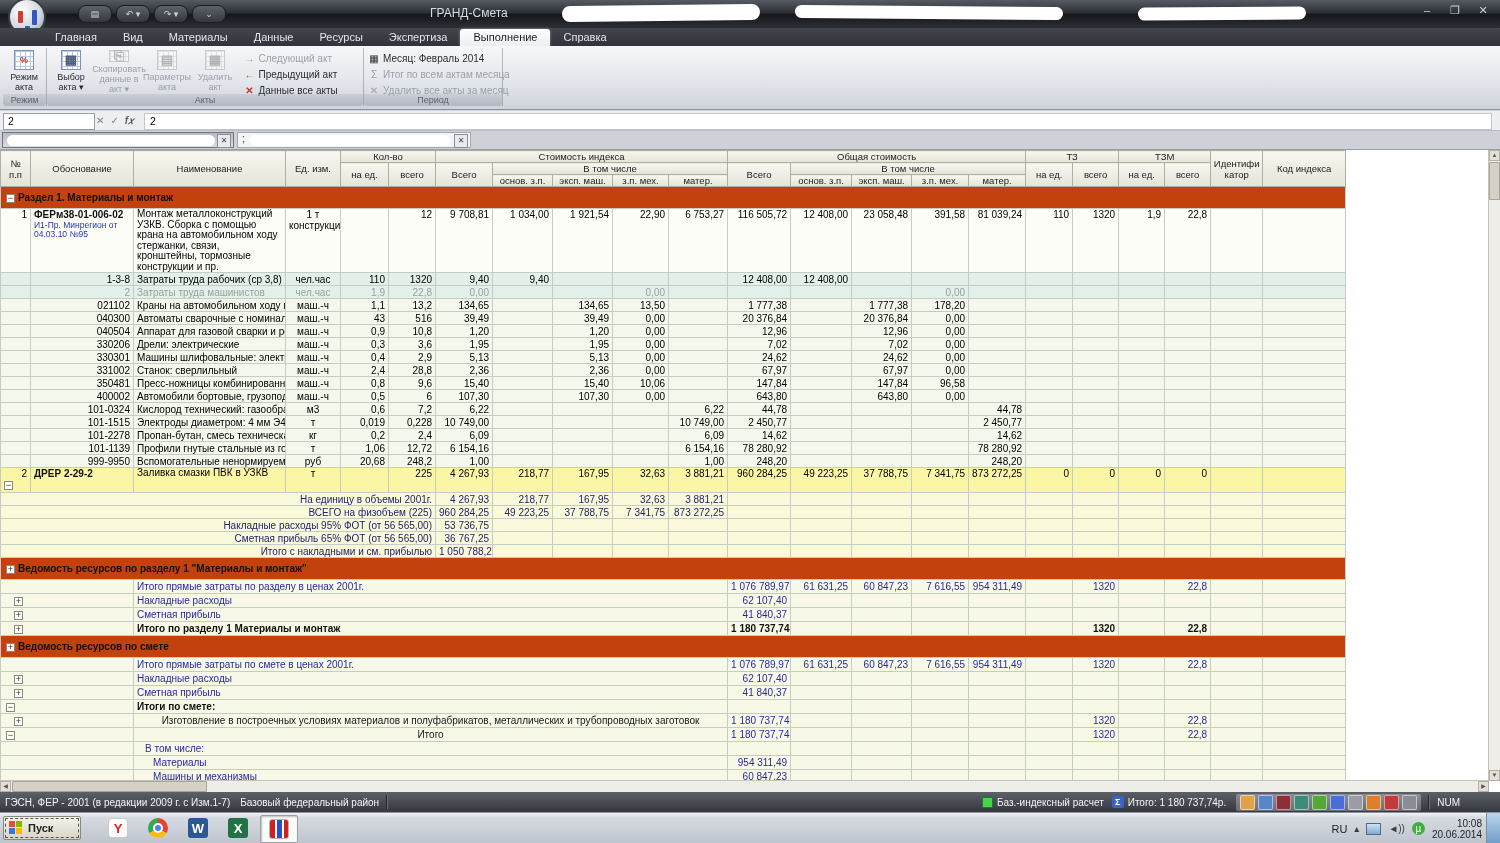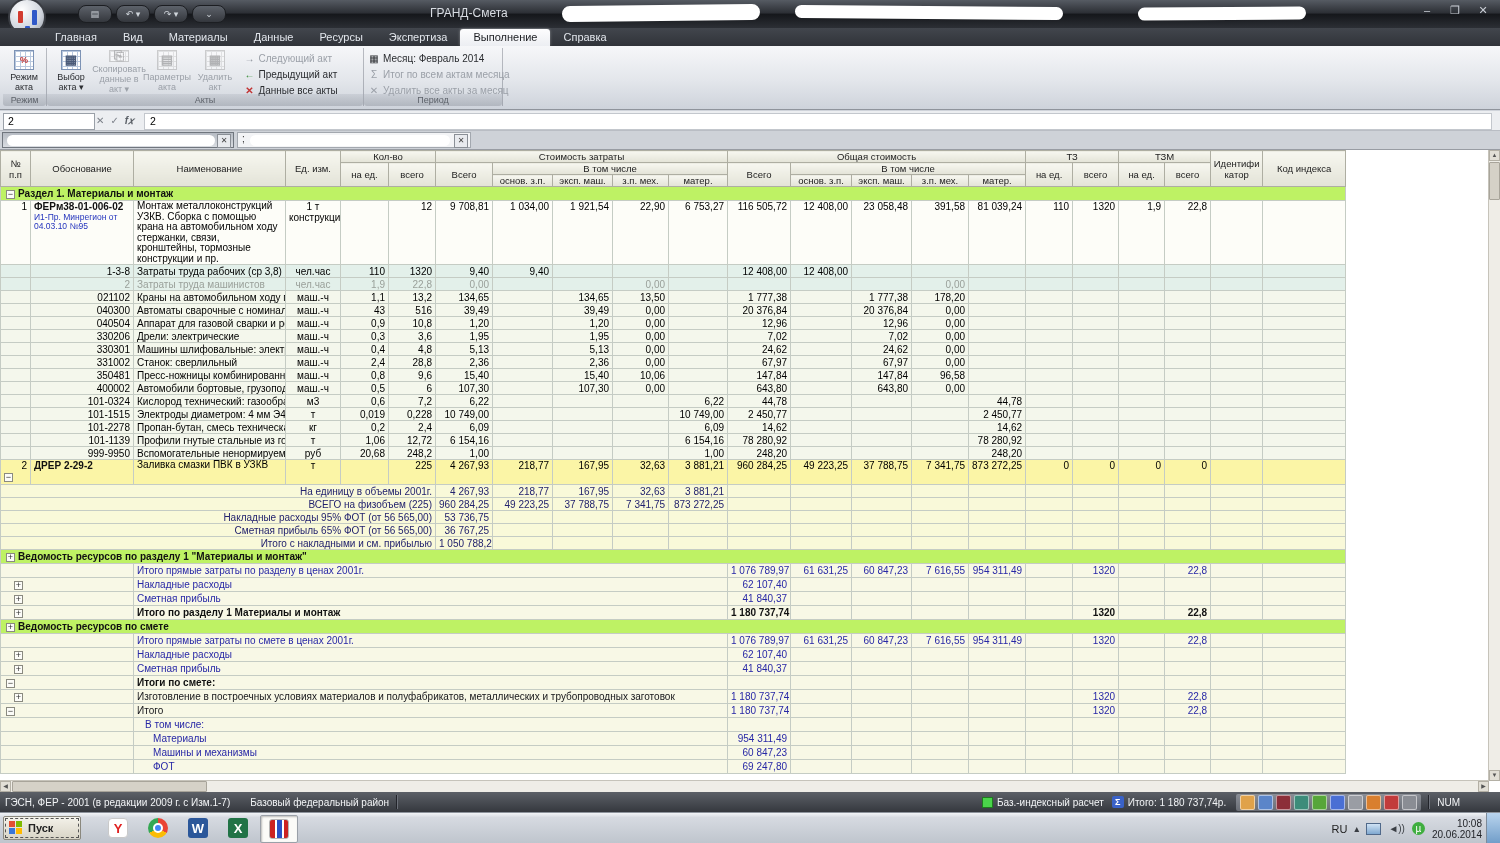--- a/index.html
+++ b/index.html
@@ -69,42 +69,42 @@
   #dtab2{left:237px;width:234px;background:#f3f4f6;border:1px solid #a3a8af;font-size:10px;padding-left:4px;color:#333;}
   .dtab .close{position:absolute;right:2px;top:1px;width:12px;height:12px;border:1px solid #8a8f96;background:#e8eaee;
     font-size:8px;line-height:11px;text-align:center;color:#444;}
   
   #grid{position:absolute;left:0;top:150px;width:1500px;height:642px;background:#fff;}
   #esttable{border-collapse:collapse;table-layout:fixed;width:1345px;}
   #esttable th,#esttable td{border:1px solid #c5ccc4;font-size:10px;padding:0 3px;overflow:hidden;box-sizing:border-box;}
   #esttable thead th{background:linear-gradient(#f7f7f0,#e3e3d7);border-color:#aeaea2;font-weight:normal;
     font-size:9.5px;text-align:center;color:#222;padding:0 1px;overflow-wrap:anywhere;}
   th.pre{white-space:pre-line;}
-  tr.r-sec td{height:14px;background:#bef264;font-size:10px;padding-left:2px;white-space:nowrap;}
+  tr.r-sec td{height:22px;background:#c2410c;font-size:10px;padding-left:2px;white-space:nowrap;}
   tr.r-sec b{font-size:10px;color:#111;}
   .exp{display:inline-block;width:9px;height:9px;border:1px solid #8a8a80;background:#fcfcf8;color:#333;
     font-size:9px;line-height:7px;text-align:center;vertical-align:middle;margin-right:3px;box-sizing:border-box;}
   tr.r-item td{height:54px;background:#fdfdf8;vertical-align:top;}
   tr.r-res td{height:13px;background:#f4f7ec;white-space:nowrap;}
   tr.r-res.labor td{background:#e3f0ea;}
   tr.r-res.dim td{color:#9aa09a;}
   tr.r-item2 td{height:25px;background:#fbf5a6;vertical-align:top;}
   tr.r-sum td{height:13px;background:#f9f9d9;color:#22226e;white-space:nowrap;}
   tr.r-ved td{height:14px;background:#f8f8e6;white-space:nowrap;}
   td.num{text-align:right;}
   td.ctr{text-align:center;}
   td.val{text-align:right;}
   td.basis-r{text-align:right;}
   td.name-clip{white-space:nowrap;}
   .b-code{font-weight:bold;font-size:10px;color:#111;}
   .b-sub{color:#2434bd;font-size:8.5px;line-height:9px;margin-top:1px;}
   td.nametext{line-height:10.5px;white-space:normal;}
   td.sum-label{text-align:right;color:#22226e;}
   td.ved-label{color:#2727a6;text-align:left;}
-  td.ved-label.dark{color:#16161a;}
+  td.ved-label.dark{color:#16161a;text-align:center;}
   td.ved-label.bold{font-weight:bold;color:#111;}
   td.ved-val{text-align:right;color:#2727a6;}
   tr.bold-row td.ved-val{font-weight:bold;color:#111;}
   
   .sb{position:absolute;background:#efede7;}
   #vscroll{right:0;top:0;width:11px;height:631px;border-left:1px solid #c6c3ba;}
   #hscroll{left:0;bottom:0;height:11px;width:1489px;border-top:1px solid #c6c3ba;}
   .sbbtn{position:absolute;width:11px;height:11px;background:#e2dfd6;border:1px solid #b4b0a5;box-sizing:border-box;
     font-size:6px;color:#555;text-align:center;line-height:9px;}
   .sbthumb{position:absolute;background:#d5d1c7;border:1px solid #a8a49a;box-sizing:border-box;border-radius:1px;}
@@ -289,21 +289,21 @@
         <col style="width:83px">
     </colgroup>
     <thead>
       <tr>
         <th rowspan="3" class="pre">№
 п.п</th>
         <th rowspan="3">Обоснование</th>
         <th rowspan="3">Наименование</th>
         <th rowspan="3">Ед. изм.</th>
         <th colspan="2">Кол-во</th>
-        <th colspan="5">Стоимость затраты</th>
+        <th colspan="5">Стоимость индекса</th>
         <th colspan="5">Общая стоимость</th>
         <th colspan="2">ТЗ</th>
         <th colspan="2">ТЗМ</th>
         <th rowspan="3">Идентифи катор</th>
         <th rowspan="3">Код индекса</th>
       </tr>
       <tr>
         <th rowspan="2">на ед.</th>
         <th rowspan="2">всего</th>
         <th rowspan="2">Всего</th>
@@ -502,21 +502,21 @@
           <td class="val"></td>
           <td class="val"></td>
           <td class="val"></td>
         </tr>
         <tr class="r-res">
           <td class="num"></td>
           <td class="basis-r">330301</td>
           <td class="name-clip">Машины шлифовальные: электри…</td>
           <td class="ctr">маш.-ч</td>
           <td class="val">0,4</td>
-          <td class="val">4,8</td>
+          <td class="val">2,9</td>
           <td class="val">5,13</td>
           <td class="val"></td>
           <td class="val">5,13</td>
           <td class="val">0,00</td>
           <td class="val"></td>
           <td class="val">24,62</td>
           <td class="val"></td>
           <td class="val">24,62</td>
           <td class="val">0,00</td>
           <td class="val"></td>
@@ -1066,21 +1066,21 @@
   </div>
   <div class="sb" id="hscroll">
     <div class="sbbtn" style="left:0;top:0;">◀</div>
     <div class="sbthumb" style="left:12px;top:0;width:195px;height:11px;"></div>
     <div class="sbbtn" style="right:0;top:0;">▶</div>
   </div>
 </div>
 
 <div id="statusbar">
   <span style="margin-left:5px;">ГЭСН, ФЕР - 2001 (в редакции 2009 г. с Изм.1-7)</span>
-  <span style="margin-left:20px;">Базовый федеральный район</span>
+  <span style="margin-left:10px;">Базовый федеральный район</span>
   <span class="sep"></span>
   <span style="flex:1;"></span>
   <span class="led"></span>
   <span>Баз.-индексный расчет</span>
   <span class="sigma-badge">Σ</span>
   <span>Итого: 1 180 737,74р.</span>
   <div id="stool">
       <span class="tico" style="background: rgb(224, 162, 74);"></span>
       <span class="tico" style="background: rgb(91, 133, 201);"></span>
       <span class="tico" style="background: rgb(140, 47, 57);"></span>

